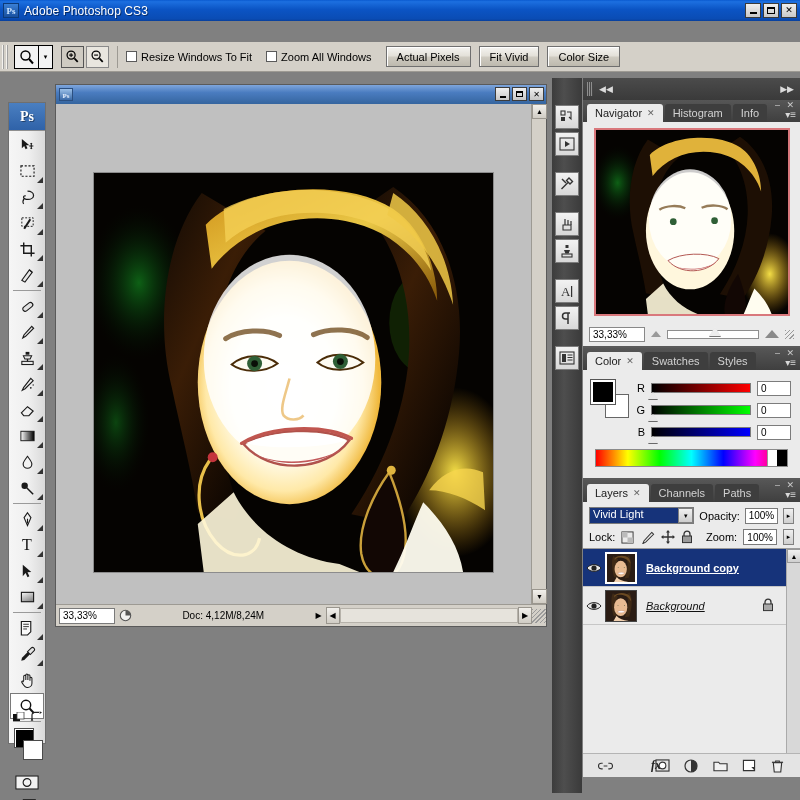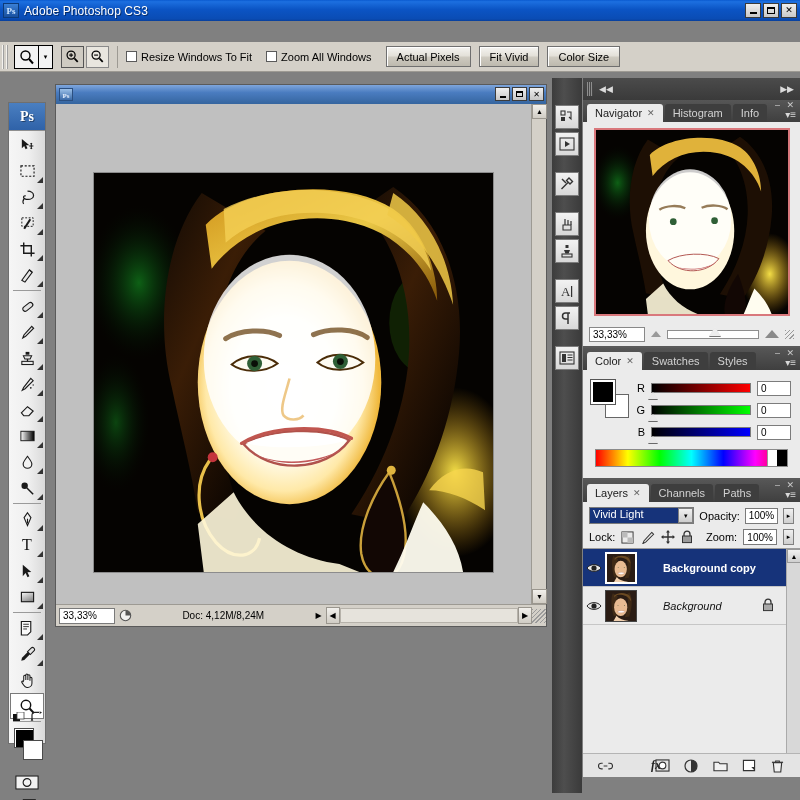--- a/index.html
+++ b/index.html
@@ -261,21 +261,21 @@
   .lockic { width: 15px; height: 15px; display:flex;align-items:center;justify-content:center; }
   .layerlist { border-top: 1px solid #9b9b9b; background: #ebebeb; position: relative; }
   .layer {
     height: 38px; display: flex; align-items: center; border-bottom: 1px solid #c6c6c6;
     position: relative;
   }
   .layer.sel { background: #16337a; }
   .layer .eye { width: 22px; display: flex; align-items: center; justify-content: center; }
   .layer .thumb { width: 32px; height: 32px; border: 1px solid #444; background: #6a5248; overflow: hidden; }
   .layer.sel .thumb { border: 2px solid #fff; }
-  .layer .lname { margin-left: 26px; font-size: 11px; color: #111; }
+  .layer .lname { margin-left: 9px; font-size: 11px; color: #111; text-decoration: underline; }
   .layer.sel .lname { color: #fff; font-weight: bold; }
   .layer .lname.ital { font-style: italic; }
   .layer .locki { position: absolute; right: 26px; }
   .lay-scroll { position: absolute; right: 0; top: 0; width: 14px; height: 100%;
     background: #d8d8d8; border-left: 1px solid #aaa; }
   .lay-scroll .up { width: 14px; height: 14px; background: linear-gradient(180deg,#f0f0f0,#cfcfcf);
     border: 1px solid #999; display:flex;align-items:center;justify-content:center;font-size:7px; }
   .lay-foot { height: 24px; display: flex; align-items: center; justify-content: space-around;
     border-top: 1px solid #b4b4b4; background: #e4e4e4; padding: 0 8px; }
   .lay-foot .fic { width: 18px; height: 18px; display: flex; align-items: center; justify-content: center; font-size: 11px; }

